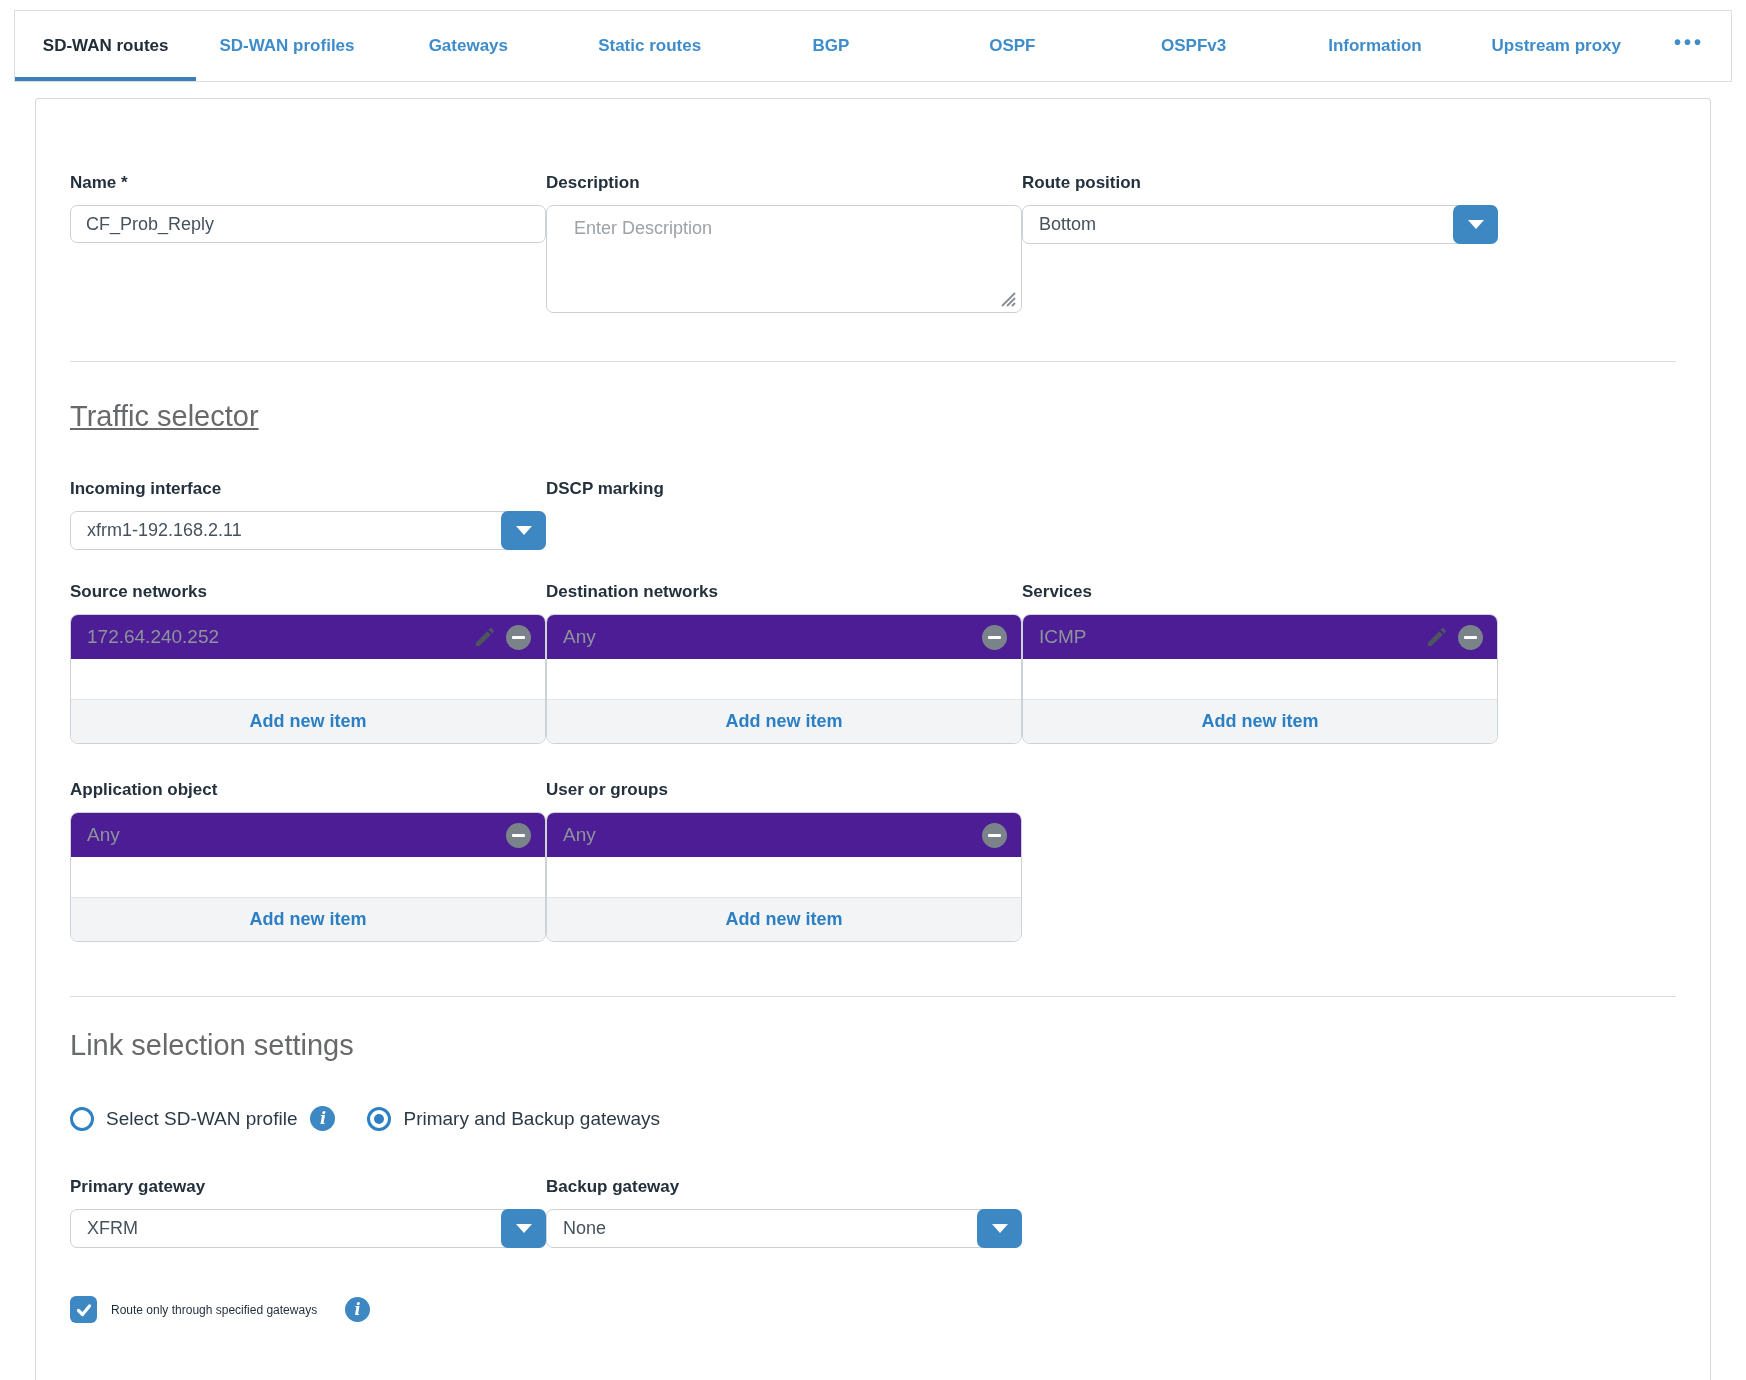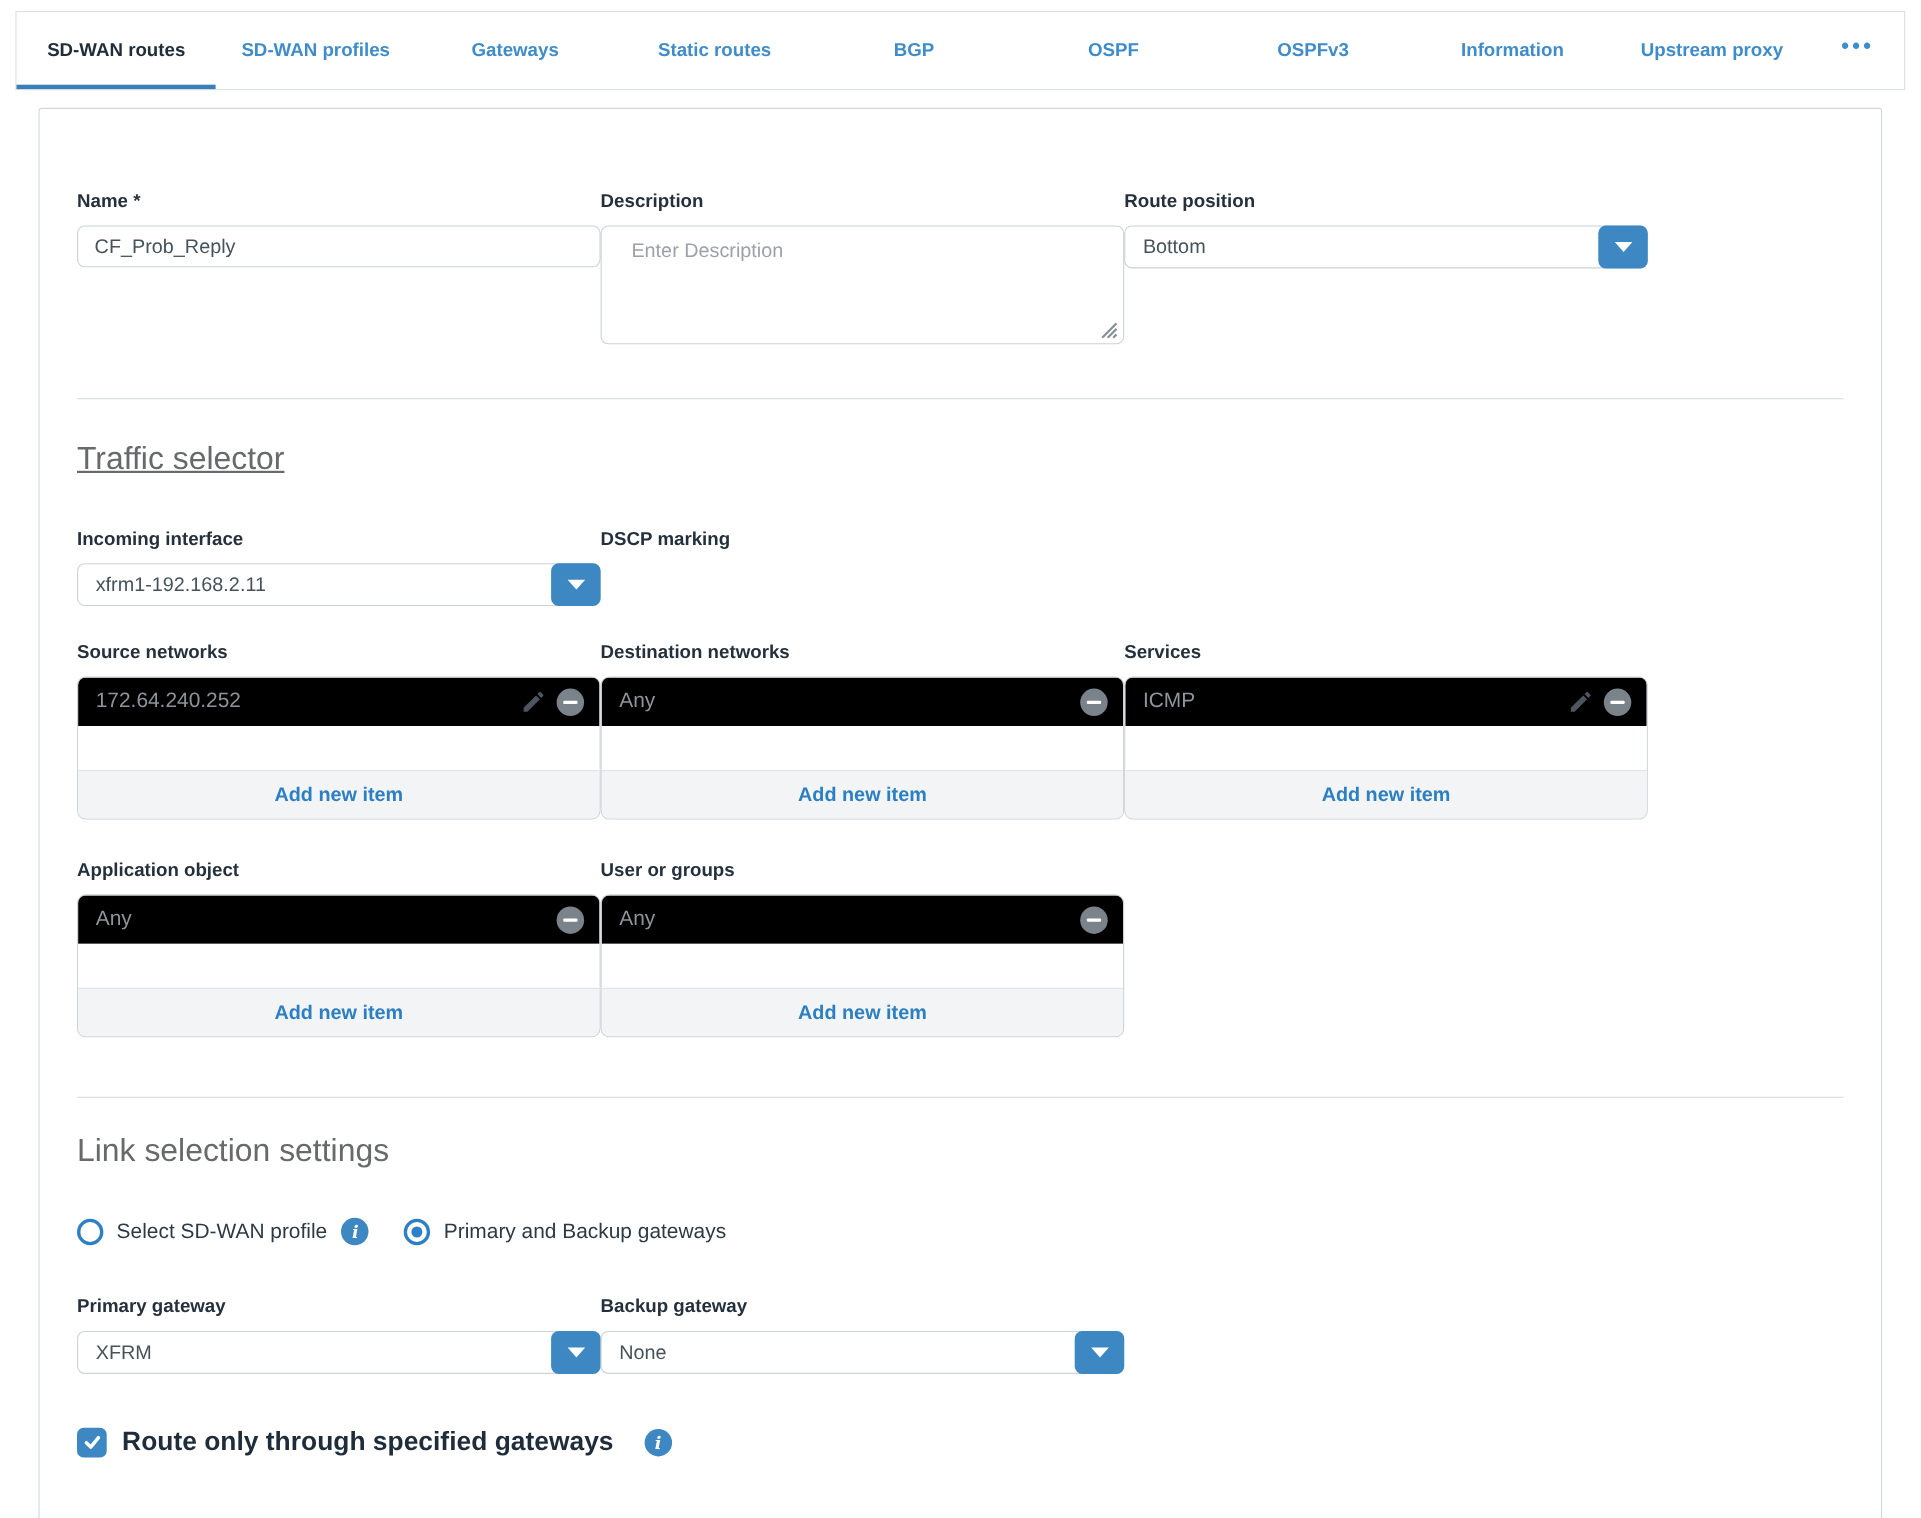--- a/index.html
+++ b/index.html
@@ -96,21 +96,21 @@
 
   
   .listbox {
     height: 130px; width: 100%;
     border: 1px solid #ccd2d6; border-radius: 8px;
     background: #fff; overflow: hidden;
     display: flex; flex-direction: column;
   }
   .list-item {
     height: 44px; flex: none;
-    background: #000000;
+    background: #4c1d95;
     display: flex; align-items: center;
     padding: 0 14px 0 16px;
   }
   .item-text { flex: 1; font-size: 19px; color: #8d949a; }
   .item-icons { display: flex; align-items: center; gap: 8px; }
   .icon-btn { width: 26px; height: 26px; display: flex; align-items: center; justify-content: center; cursor: pointer; }
   .minus-circle {
     width: 25px; height: 25px; border-radius: 50%;
     background: #7b838a; position: relative; cursor: pointer;
   }
@@ -166,21 +166,21 @@
   .info-gap-sm { margin-left: 13px; }
   .info-gap-lg { margin-left: 28px; }
 
   
   .checkbox-row { display: flex; align-items: center; }
   .checkbox {
     width: 27px; height: 27px; border-radius: 6px;
     background: #3d87c3; flex: none; cursor: pointer;
     display: flex; align-items: center; justify-content: center;
   }
-  .checkbox-label { font-size: 24px; font-weight: 700; color: #1f2d3a; margin-left: 14px; }
+  .checkbox-label { font-size: 12px; font-weight: 400; color: #1f2d3a; margin-left: 14px; }
 </style>
 </head>
 <body>
 
 <div class="page">
 
   <nav class="tabbar">
     <div class="tab active">SD-WAN routes</div>
     <div class="tab">SD-WAN profiles</div>
     <div class="tab">Gateways</div>

